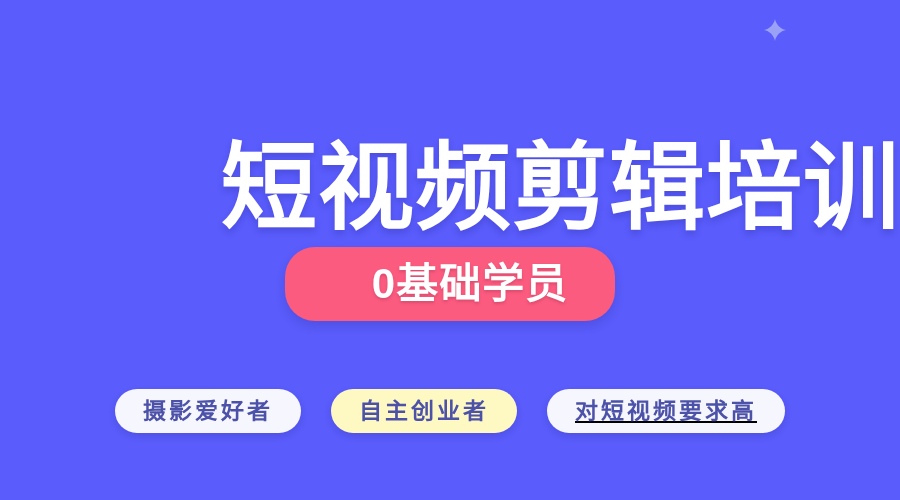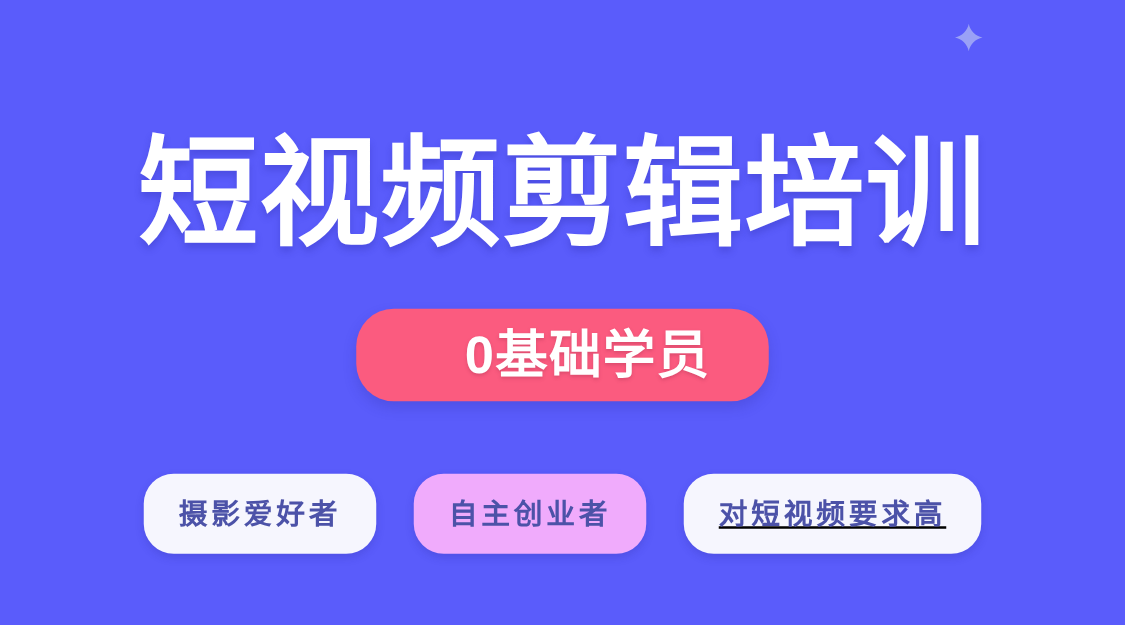--- a/index.html
+++ b/index.html
@@ -36,30 +36,29 @@
     width: 24px;
     height: 24px;
   }
 
   
   #headline {
     position: absolute;
     left: 0;
     top: 72px;
     width: 900px;
-    text-align: center;
+    text-align: right;
     color: #ffffff;
     font-size: 96px;
     line-height: 1.08;
     font-weight: 900;
     letter-spacing: 1px;
     white-space: nowrap;
     text-shadow: 0 4px 6px rgba(40, 40, 160, 0.28);
     font-family: "Liberation Sans", "DejaVu Sans", sans-serif;
-    margin-top: 32px;
   }
 
   
   #badge-row {
     position: absolute;
     left: 0;
     top: 247px;
     width: 900px;
     height: 74px;
     display: flex;
@@ -96,21 +95,21 @@
     height: 48px;
     display: flex;
     align-items: center;
     justify-content: center;
     gap: 30px;
   }
   .tag-pill {
     display: flex;
     align-items: center;
     justify-content: flex-start;
-    height: 64px;
+    height: 44px;
     padding: 0 28px;
     border-radius: 24px;
     background: #f6f6fe;
     box-shadow: 0 3px 7px rgba(35, 35, 140, 0.20);
     box-sizing: border-box;
   }
   .tag-label {
     color: #4c52a8;
     font-size: 23px;
     font-weight: 700;
@@ -138,21 +137,21 @@
       <span id="badge-label" style="color: rgb(255, 255, 255); margin-left: 40px;">0基础学员</span>
     </div>
   </div>
 
   <div id="tag-row">
 
     <div class="tag-pill" style="background: rgb(246, 246, 254);">
       <span class="tag-label" style="color: rgb(76, 82, 168);">摄影爱好者</span>
     </div>
 
-    <div class="tag-pill" style="background: #f0abfc;">
+    <div class="tag-pill" style="background: #fef9c3;">
       <span class="tag-label" style="color: rgb(76, 82, 168);">自主创业者</span>
     </div>
 
     <div class="tag-pill" style="background: rgb(246, 246, 254); text-decoration: underline;">
       <span class="tag-label" style="color: rgb(76, 82, 168);">对短视频要求高</span>
     </div>
 
   </div>
 
 </div>

